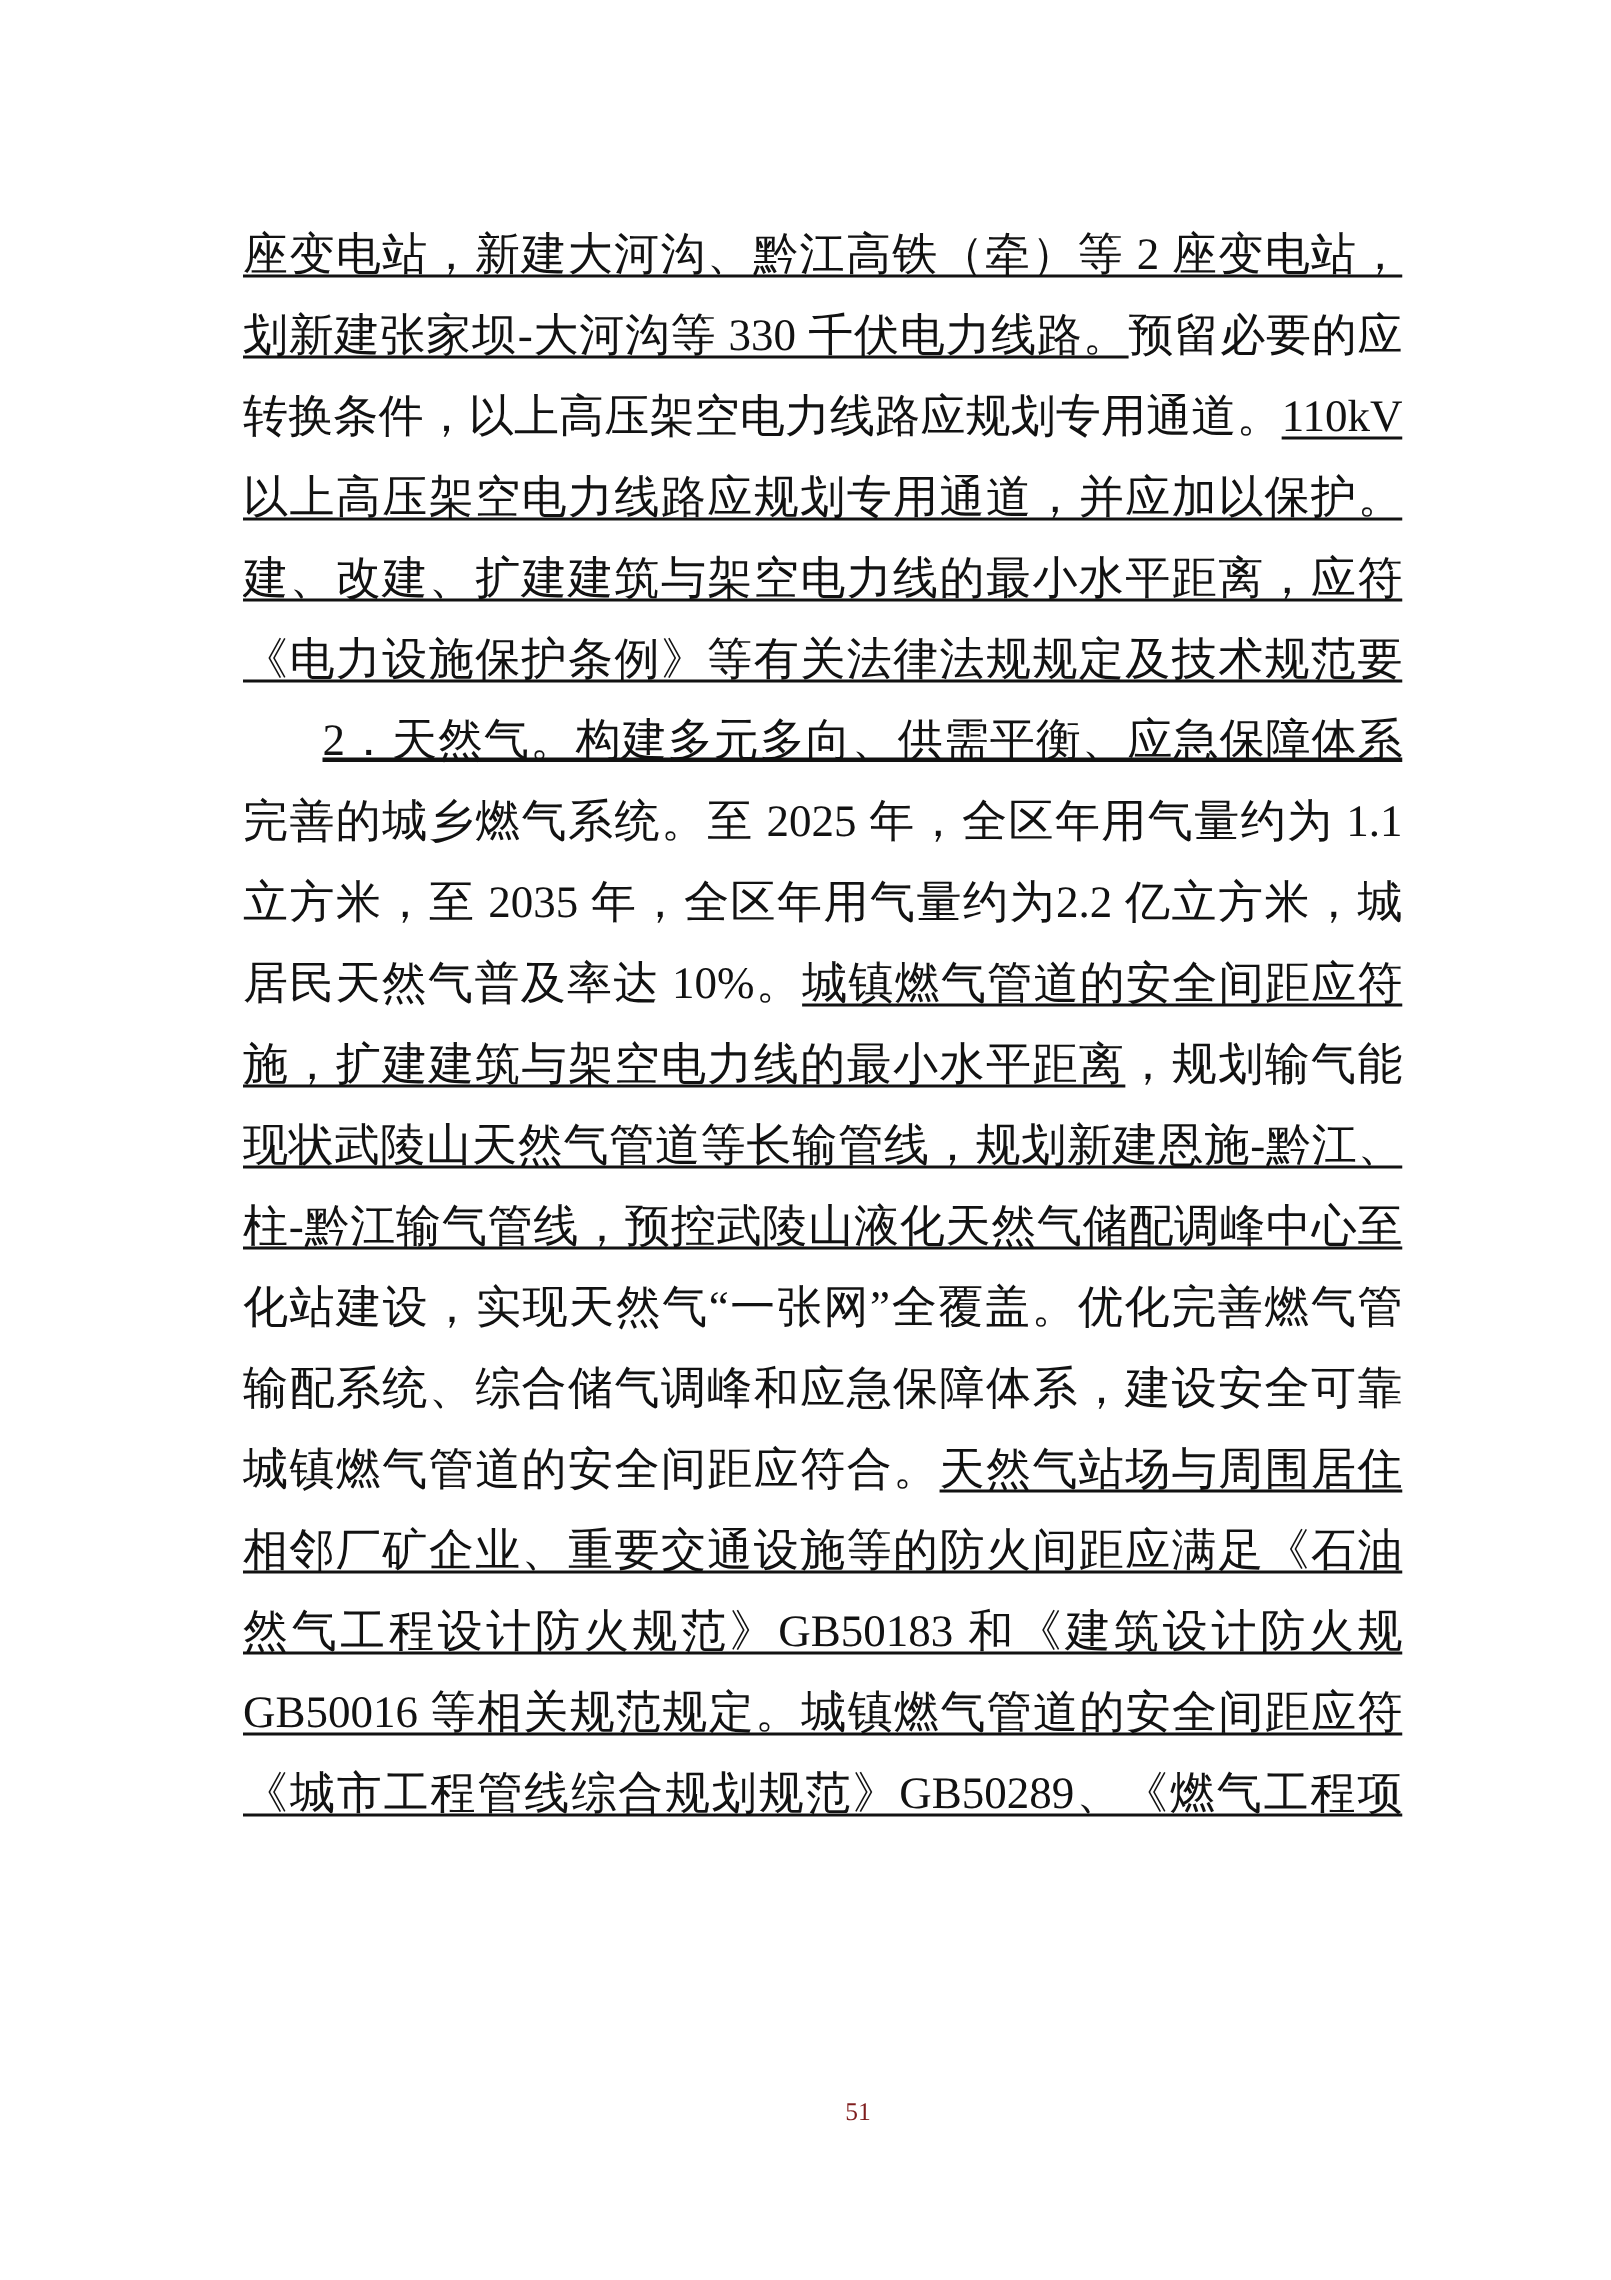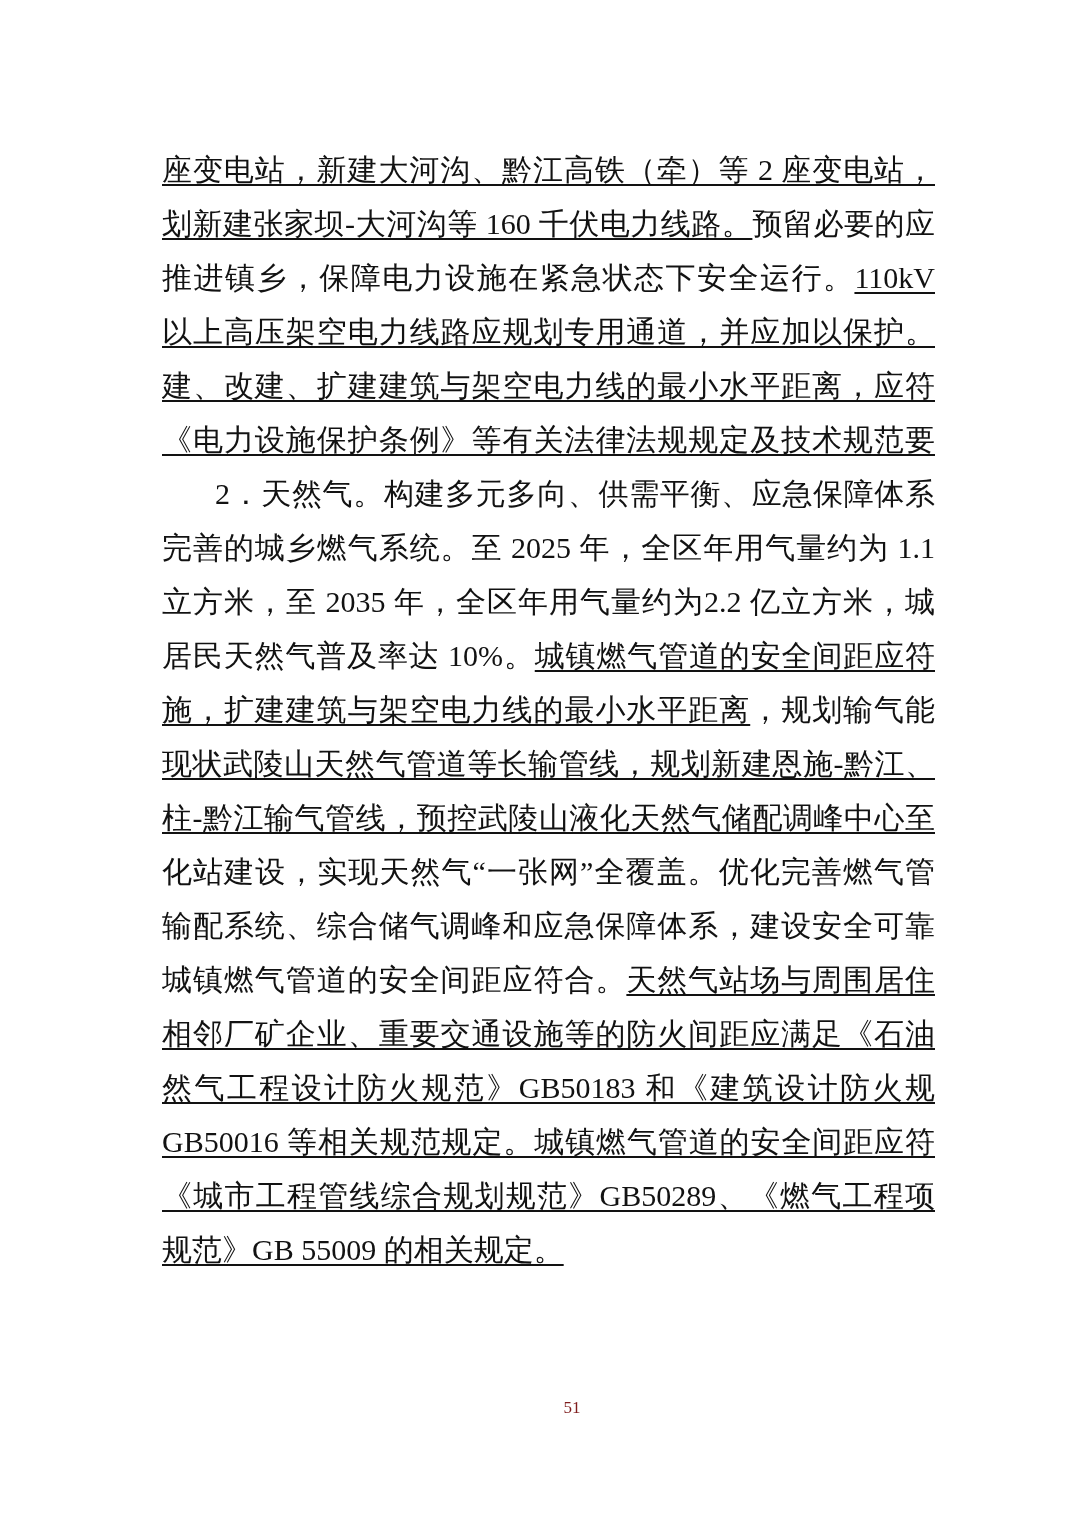--- a/index.html
+++ b/index.html
@@ -29,20 +29,21 @@
     text-align: justify;
     text-align-last: justify;
     overflow: hidden;
   }
   .line.no-justify {
     text-align: left;
     text-align-last: left;
   }
   .line.indent {
     padding-left: 53px;
+    text-decoration: underline;
   }
   .seg { text-decoration: none; }
   .seg.u {
     text-decoration: underline;
     text-decoration-thickness: 2px;
     text-underline-offset: 4px;
   }
   .page-number {
     position: absolute;
     top: 1398px;
@@ -53,35 +54,34 @@
     color: #7f1d1d;
     margin-left: 35px;
   }
 </style>
 </head>
 <body>
 
 <div class="page">
   <div class="body-text" id="body-text">
       <div class="line"><span class="seg u">座变电站，新建大河沟、黔江高铁（牵）等 2 座变电站，规</span></div>
-      <div class="line"><span class="seg u">划新建张家坝-大河沟等 160 千伏电力线路。</span><span class="seg">预留必要的应急</span></div>
-      <div class="line"><span class="seg">推进镇乡，保障电力设施在紧急状态下安全运行。</span><span class="seg u">110kV 及</span></div>
+      <div class="line"><span class="seg u">划新建张家坝-大河沟等 330 千伏电力线路。</span><span class="seg">预留必要的应急</span></div>
+      <div class="line"><span class="seg">转换条件，以上高压架空电力线路应规划专用通道。</span><span class="seg u">110kV 及</span></div>
       <div class="line"><span class="seg u">以上高压架空电力线路应规划专用通道，并应加以保护。新</span></div>
       <div class="line"><span class="seg u">建、改建、扩建建筑与架空电力线的最小水平距离，应符合</span></div>
       <div class="line"><span class="seg u">《电力设施保护条例》等有关法律法规规定及技术规范要求。</span></div>
       <div class="line indent"><span class="seg">2．天然气。构建多元多向、供需平衡、应急保障体系</span></div>
       <div class="line"><span class="seg">完善的城乡燃气系统。至 2025 年，全区年用气量约为 1.1 亿</span></div>
       <div class="line"><span class="seg">立方米，至 2035 年，全区年用气量约为2.2 亿立方米，城镇</span></div>
       <div class="line"><span class="seg">居民天然气普及率达 10%。</span><span class="seg u">城镇燃气管道的安全间距应符合</span></div>
       <div class="line"><span class="seg u">施，扩建建筑与架空电力线的最小水平距离</span><span class="seg">，规划输气能</span></div>
       <div class="line"><span class="seg u">现状武陵山天然气管道等长输管线，规划新建恩施-黔江、石</span></div>
       <div class="line"><span class="seg u">柱-黔江输气管线，预控武陵山液化天然气储配调峰中心至城</span></div>
       <div class="line"><span class="seg">化站建设，实现天然气“一张网”全覆盖。优化完善燃气管网</span></div>
       <div class="line"><span class="seg">输配系统、综合储气调峰和应急保障体系，建设安全可靠的</span></div>
       <div class="line"><span class="seg">城镇燃气管道的安全间距应符合。</span><span class="seg u">天然气站场与周围居住区、</span></div>
       <div class="line"><span class="seg u">相邻厂矿企业、重要交通设施等的防火间距应满足《石油天</span></div>
       <div class="line"><span class="seg u">然气工程设计防火规范》GB50183 和《建筑设计防火规范》</span></div>
       <div class="line"><span class="seg u">GB50016 等相关规范规定。城镇燃气管道的安全间距应符合</span></div>
       <div class="line"><span class="seg u">《城市工程管线综合规划规范》GB50289、《燃气工程项目</span></div>
-      <div class="line no-justify"><span class="seg u">规范》GB 55009 的相关规定。</span></div>
     </div>
   <div class="page-number">51</div>
 </div>
 
 </body></html>

